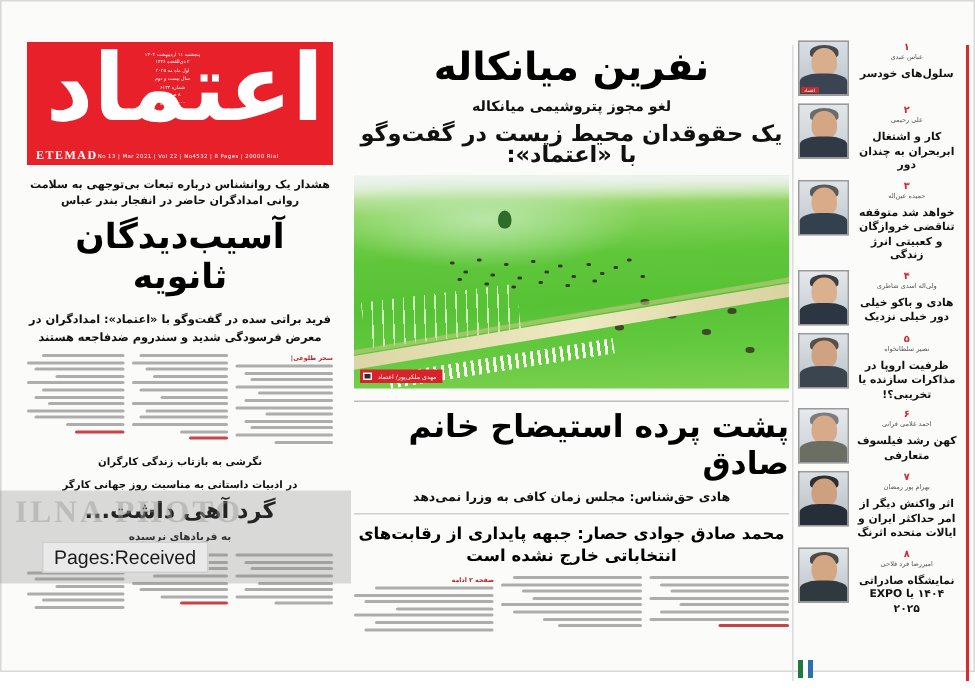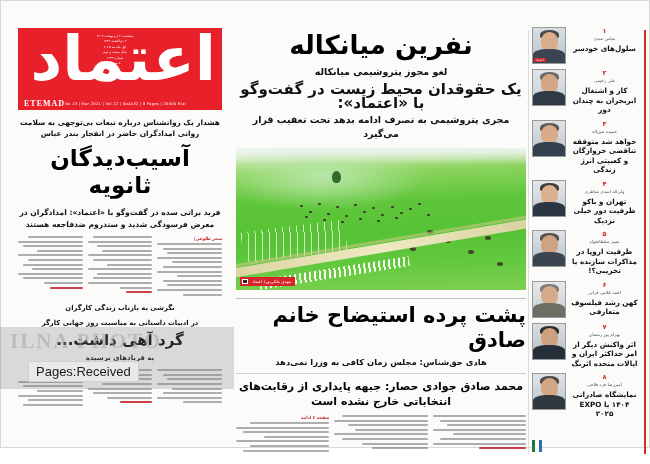--- a/index.html
+++ b/index.html
@@ -296,21 +296,20 @@
   </div>
 
   <div class="shade"></div>
   <div class="wm">ILNA PHOTO</div>
   <div class="photo-label">Pages:Received</div>
 
   <div class="centercol">
     <div class="c-headline">نفرین میانکاله</div>
     <div class="c-sub1">لغو مجوز پتروشیمی میانکاله</div>
     <div class="c-sub2">یک حقوقدان محیط زیست در گفت‌وگو با «اعتماد»:</div>
-    <div class="c-sub3">مجری پتروشیمی به تصرف ادامه بدهد تحت تعقیب قرار می‌گیرد</div>
 
     <div class="photo">
       <div class="ph-haze"></div>
       <div class="ph-rows"></div>
       <div class="ph-tree"></div>
       <div class="ph-herd">
         <i style="left:4%;top:20%"></i>
           <i style="left:10%;top:45%"></i>
           <i style="left:16%;top:10%"></i>
         <i style="left:22%;top:55%"></i>
@@ -428,21 +427,21 @@
         <div class="av-hair" style="background:#5a5a5a"></div>
         <div class="av-head" style="background:#d9ab88"></div>
         <div class="av-body" style="background:#33414f"></div>
       </div>
     </div>
 
     <div class="note">
       <div class="note-txt">
         <div class="note-num">۴</div>
         <div class="note-auth">ولی‌اله اسدی شاطری</div>
-        <div class="note-title">تهران و باکو ظرفیت دور خیلی نزدیک</div>
+        <div class="note-title">هادی و باکو خیلی دور خیلی نزدیک</div>
       </div>
       <div class="avatar">
         <div class="av-bg" style="background:linear-gradient(#e4e8ea,#c0c8ce)"></div>
         <div class="av-hair" style="background:#3e3e3e"></div>
         <div class="av-head" style="background:#dbb08e"></div>
         <div class="av-body" style="background:#2b3642"></div>
       </div>
     </div>
 
     <div class="note">

